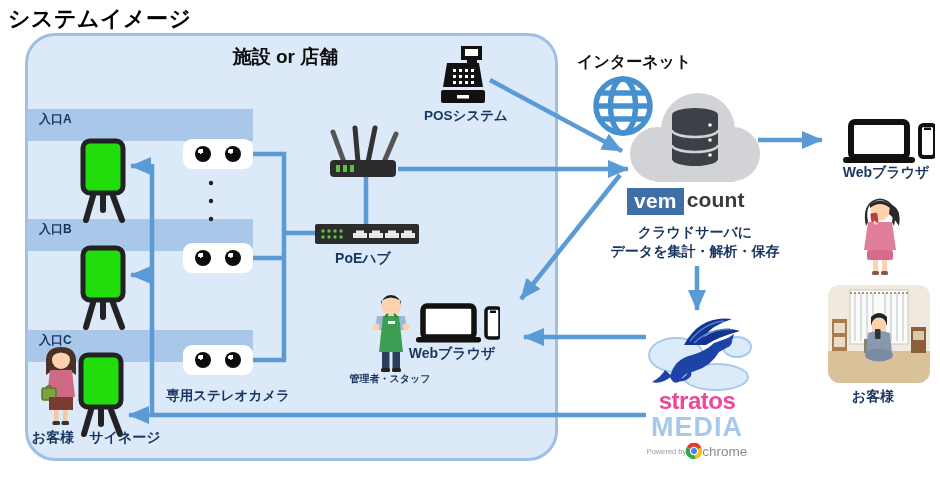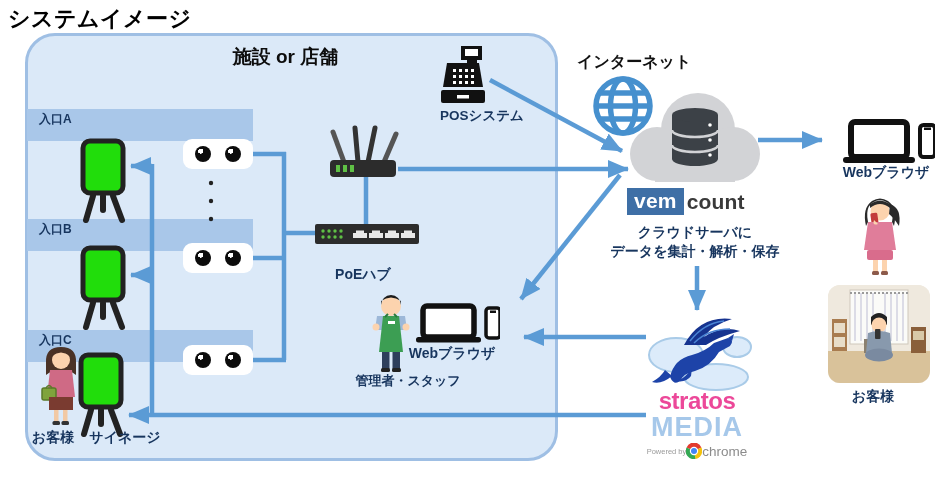--- a/index.html
+++ b/index.html
@@ -13,21 +13,21 @@
   .band{left:27px;width:226px;height:32px;background:#a9c7e9;}
   .band span{display:block;padding-left:12px;font-size:12px;font-weight:bold;color:#17355e;line-height:21px;}
   #band-a{top:109px}#band-b{top:219px}#band-c{top:330px}
   .camera{width:70px;height:30px;background:#fff;border-radius:9px;}
   .camera .eye{position:absolute;top:7px;width:16px;height:16px;border-radius:50%;
     background:radial-gradient(circle at 35% 32%, #fff 0 2.5px, #0c0c0c 2.6px);}
   .camera .eye.l{left:12px}.camera .eye.r{left:42px}
   #camera-a{left:183px;top:139px}#camera-b{left:183px;top:243px}#camera-c{left:183px;top:345px}
   svg{display:block}
   .small-lbl{font-size:13.5px;}
-  .vemcount{display:flex;align-items:center;font-weight:bold;font-size:21px;letter-spacing:.2px;}
+  .vemcount{display:flex;font-weight:bold;font-size:21px;letter-spacing:.2px;}
   .vemcount .vem{background:#3e6fa6;color:#fff;padding:1px 7px 2px;}
   .vemcount .count{color:#3a3a3a;margin-left:3px;}
   #cloud-caption{left:565px;top:223px;width:260px;font-size:14px;line-height:19px;}
   #stratos-text{left:624px;top:387px;width:146px;text-align:center;}
   #stratos-word1{font-size:24px;font-weight:bold;color:#ec4899;line-height:28px;letter-spacing:-.5px;}
   #stratos-word2{font-size:27px;font-weight:bold;color:#a6c8ea;line-height:25px;letter-spacing:1px;}
   #powered-row{display:flex;align-items:center;justify-content:center;gap:0;margin-top:3px;}
   #powered-by{font-size:7.5px;color:#9a9a9a;}
   #chrome-label{font-size:13.5px;color:#8c8c8c;}
   #home-photo{left:828px;top:285px;width:102px;height:98px;border-radius:12px;overflow:hidden;background:#efe9de;}
@@ -113,20 +113,21 @@
       <span class="eye r"></span>
     </div>
   <div class="abs camera" id="camera-b">
       <span class="eye l"></span>
       <span class="eye r"></span>
     </div>
   <div class="abs camera" id="camera-c">
       <span class="eye l"></span>
       <span class="eye r"></span>
     </div>
+  <div class="abs lbl small-lbl" style="left:153px;top:387px;width:150px">専用ステレオカメラ</div>
 
   <svg class="abs" style="left:328px;top:124px" width="74" height="54" viewBox="0 0 74 54">
     <g stroke-linecap="round">
       <line x1="16" y1="38" x2="5" y2="8" stroke="#555" stroke-width="5"></line>
       <line x1="30" y1="38" x2="27" y2="4" stroke="#333" stroke-width="5"></line>
       <line x1="40" y1="38" x2="47" y2="4" stroke="#333" stroke-width="5"></line>
       <line x1="56" y1="38" x2="68" y2="10" stroke="#555" stroke-width="5"></line>
     </g>
     <rect x="2" y="36" width="66" height="17" rx="4" fill="#2c2c2c"></rect>
     <g fill="#5fc045">
@@ -148,21 +149,21 @@
         <circle cx="20" cy="13" r="1.7"></circle>
         <circle cx="26" cy="13" r="1.7"></circle>
     </g>
     <g fill="#e8e8e8">
       <path d="M38,14 v-5 h3 v-2.5 h8 v2.5 h3 v5 z"></path>
         <path d="M54,14 v-5 h3 v-2.5 h8 v2.5 h3 v5 z"></path>
       <path d="M70,14 v-5 h3 v-2.5 h8 v2.5 h3 v5 z"></path>
         <path d="M86,14 v-5 h3 v-2.5 h8 v2.5 h3 v5 z"></path>
     </g>
   </svg>
-  <div class="abs lbl" style="left:313px;top:266px;width:100px;font-size:14px">PoEハブ</div>
+  <div class="abs lbl" style="left:313px;top:250px;width:100px;font-size:14px">PoEハブ</div>
 
   <svg class="abs" style="left:438px;top:46px" width="50" height="60" viewBox="0 0 50 60">
     <rect x="25" y="1" width="17" height="11" fill="#fff" stroke="#111" stroke-width="4"></rect>
     <rect x="29" y="12" width="10" height="5" fill="#111"></rect>
     <path d="M9,17 h32 l4,24 h-40 z" fill="#111"></path>
     <g fill="#fff">
       <rect x="15" y="23" width="3" height="3"></rect>
         <rect x="21" y="23" width="3" height="3"></rect>
         <rect x="27" y="23" width="3" height="3"></rect>
         <rect x="33" y="23" width="3" height="3"></rect>
@@ -171,21 +172,21 @@
         <rect x="27" y="29" width="3" height="3"></rect>
         <rect x="33" y="29" width="3" height="3"></rect>
       <rect x="15" y="35" width="3" height="3"></rect>
         <rect x="21" y="35" width="3" height="3"></rect>
         <rect x="27" y="35" width="3" height="3"></rect>
         <rect x="33" y="35" width="3" height="3"></rect>
     </g>
     <rect x="3" y="44" width="44" height="13" rx="2" fill="#111"></rect>
     <rect x="19" y="49" width="12" height="3.5" fill="#fff"></rect>
   </svg>
-  <div class="abs lbl small-lbl" style="left:432px;top:107px;width:100px">POSシステム</div>
+  <div class="abs lbl small-lbl" style="left:416px;top:107px;width:100px">POSシステム</div>
 
   <div class="abs lbl" style="left:577px;top:52px;width:100px;font-size:16px;color:#111">インターネット</div>
   <svg class="abs" style="left:590px;top:73px" width="66" height="66" viewBox="0 0 66 66">
     <g stroke="#4690ce" stroke-width="5.5" fill="none">
       <circle cx="33" cy="33" r="27"></circle>
       <ellipse cx="33" cy="33" rx="12.5" ry="27"></ellipse>
       <line x1="11" y1="20" x2="55" y2="20"></line>
       <line x1="6" y1="33" x2="60" y2="33"></line>
       <line x1="11" y1="46" x2="55" y2="46"></line>
     </g>
@@ -321,21 +322,21 @@
       <rect x="24" y="75" width="9" height="4" rx="1.5" fill="#222"></rect>
   </svg>
 
   <svg class="abs" style="left:416px;top:303px" width="84" height="44" viewBox="0 0 84 44">
     <rect x="7" y="3" width="51" height="31" rx="4" fill="#fff" stroke="#111" stroke-width="5.5"></rect>
     <rect x="0" y="34" width="65" height="5.5" rx="2.5" fill="#111"></rect>
     <rect x="70" y="5" width="14" height="30" rx="3" fill="#fff" stroke="#111" stroke-width="3.5"></rect>
     <rect x="74" y="7.5" width="6" height="2.5" fill="#111"></rect>
   </svg>
   <div class="abs lbl" style="left:402px;top:345px;width:100px;font-size:14px">Webブラウザ</div>
-  <div class="abs lbl" style="left:333px;top:372px;width:150px;font-size:13px">管理者・スタッフ</div>
+  <div class="abs lbl" style="left:315px;top:372px;width:150px;font-size:10px">管理者・スタッフ</div>
 
   <svg class="abs" style="left:40px;top:345px" width="42" height="82" viewBox="0 0 42 82">
     <path d="M6,18 Q5,2 21,2 Q37,2 36,18 L36,30 Q30,25 21,25 Q12,25 6,30 z" fill="#4a3226"></path>
     <circle cx="21" cy="15" r="9" fill="#fcd3ae"></circle>
     <path d="M12,11 Q21,4 30,11 L30,8 Q21,2 12,8 z" fill="#4a3226"></path>
     <path d="M10,25 L32,25 L35,52 L7,52 z" fill="#cf6a85"></path>
     <rect x="2" y="43" width="14" height="12" rx="2" fill="#7fa33c" stroke="#5a7a28" stroke-width="1.5"></rect>
     <path d="M6,43 q3,-5 6,0" stroke="#5a7a28" stroke-width="1.5" fill="none"></path>
     <rect x="9" y="52" width="24" height="13" fill="#7a3b30"></rect>
     <rect x="14" y="65" width="4.5" height="12" fill="#f2c9a4"></rect>

